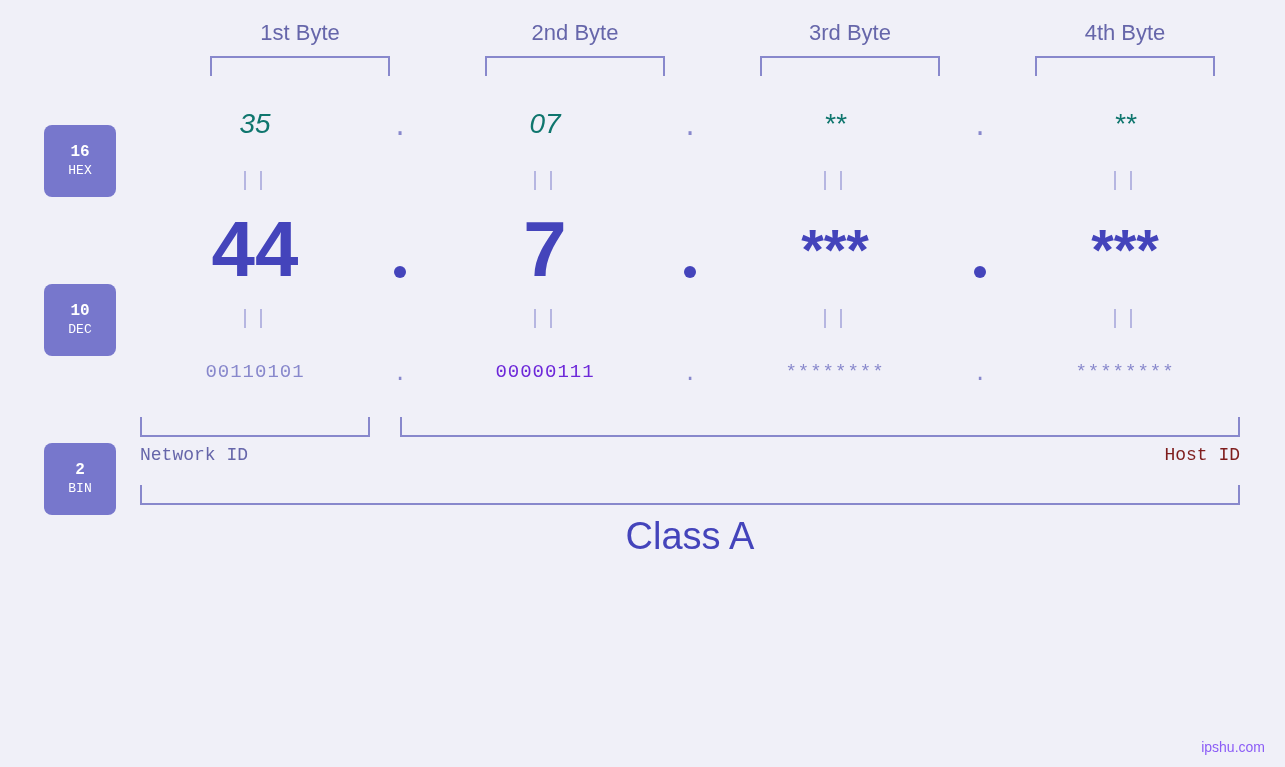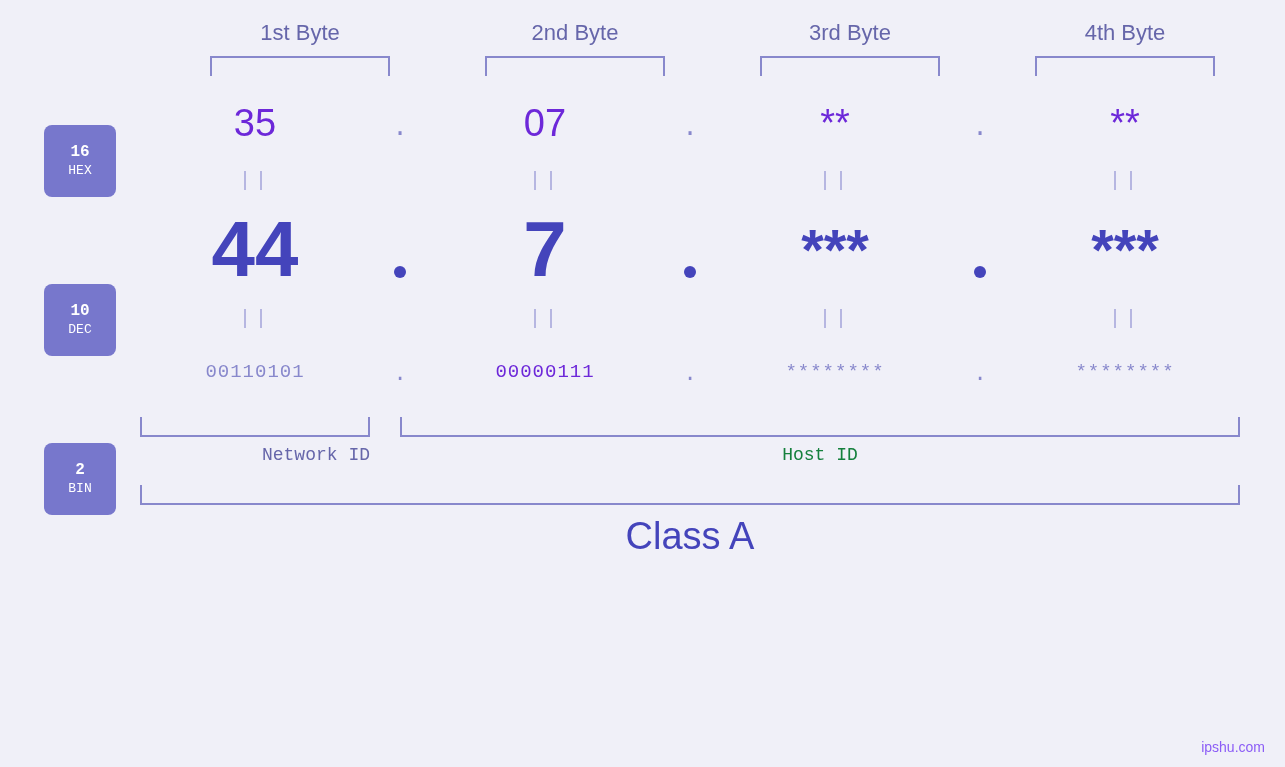--- a/index.html
+++ b/index.html
@@ -90,23 +90,24 @@
       line-height: 1.2;
     }
 
     .badge-label {
       font-size: 13px;
       font-weight: normal;
     }
 
     
     .hex-val {
-      font-size: 38px;
-      color: #6d28d9;
+      font-size: 28px;
+      color: #0f766e;
       font-family: Arial, sans-serif;
+      font-style: italic;
     }
 
     
     .watermark {
       position: absolute;
       bottom: 12px;
       right: 20px;
       color: #8b5cf6;
       font-size: 14px;
       font-family: Arial, sans-serif;
@@ -233,23 +234,23 @@
       <div style="display:flex; flex-direction:row; width:1100px; height:22px; margin-top:5px;">
 
         <div style="width:230px; height:20px; border-bottom:2px solid #8888cc; border-left:2px solid #8888cc; border-right:2px solid #8888cc; margin-left:0px;"></div>
 
         <div style="width:30px;"></div>
 
         <div style="width:840px; height:20px; border-bottom:2px solid #8888cc; border-left:2px solid #8888cc; border-right:2px solid #8888cc;"></div>
       </div>
 
       <div style="display:flex; flex-direction:row; width:1100px; margin-top:6px;">
-        <div style="width:230px; text-align:right; color:#6666aa; font-size:18px; font-family:'Courier New',monospace;">Network ID</div>
-        <div style="width:30px;"></div>
-        <div style="width:840px; text-align:center; color:#15803d; font-size:18px; font-family:'Courier New',monospace;">Host ID</div>
+        <div style="width:230px; text-align:left; color:#6666aa; font-size:18px; font-family:'Courier New',monospace;">Network ID</div>
+        <div style="width:30px;"></div>
+        <div style="width:840px; text-align:right; color:#7f1d1d; font-size:18px; font-family:'Courier New',monospace;">Host ID</div>
       </div>
 
       <div style="width:1100px; height:20px; border-bottom:2px solid #8888cc; border-left:2px solid #8888cc; border-right:2px solid #8888cc; margin-top:20px;"></div>
 
       <div style="width:1100px; text-align:center; color:#4444bb; font-size:38px; font-family:Arial,sans-serif; margin-top:10px;">Class A</div>
 
     </div>
   </div>
 
   <div class="watermark">ipshu.com</div>

